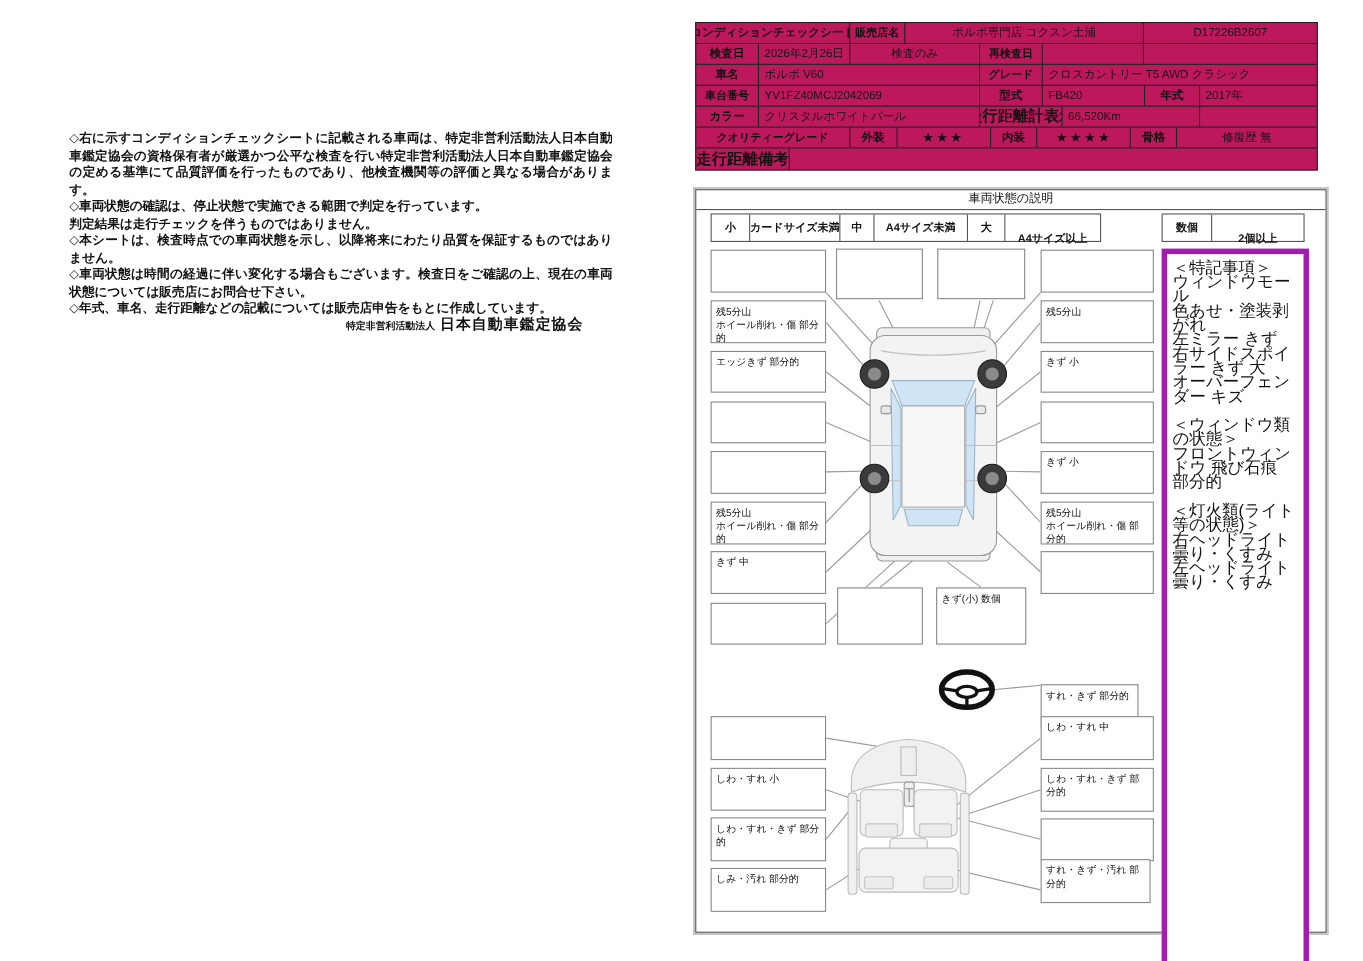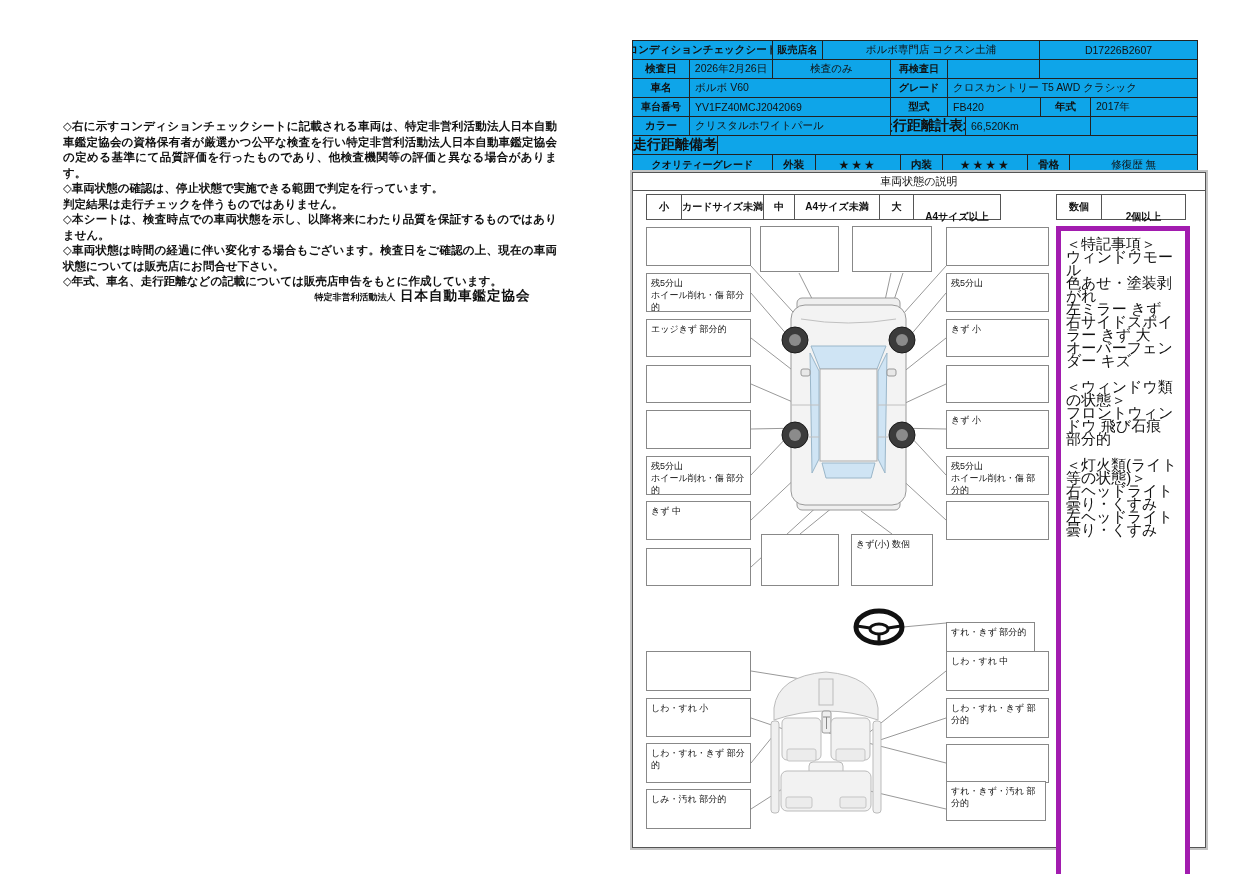--- a/index.html
+++ b/index.html
@@ -5,21 +5,21 @@
   html,body{margin:0;padding:0;background:#fff;}
   .sheet{position:relative;width:1239px;height:874px;background:#fff;overflow:hidden;
          font-family:"Liberation Sans","DejaVu Sans",sans-serif;color:#111;}
   
   .lefttext{position:absolute;left:63px;top:119px;width:494px;font-size:11.5px;font-weight:bold;
             line-height:15.5px;white-space:pre-line;text-align:justify;}
   .orgline{position:absolute;left:300px;top:286px;width:245px;text-align:center;white-space:nowrap;}
   .orgline .pre{font-size:9px;font-weight:bold;}
   .orgline .name{font-size:13.5px;font-weight:bold;letter-spacing:1px;}
   
-  .ht{position:absolute;left:632px;top:40px;width:566px;border:1px solid #222;background:#0ea5e9;box-sizing:border-box;}
+  .ht{position:absolute;left:632px;top:20px;width:566px;border:1px solid #222;background:#be185d;box-sizing:border-box;}
   .htr{display:flex;height:19px;border-bottom:1px solid #222;box-sizing:border-box;}
   .htr:last-child{border-bottom:none;}
   .hc{border-right:1px solid #222;box-sizing:border-box;display:flex;align-items:center;
       padding:0 5px;font-size:10.5px;overflow:hidden;white-space:nowrap;}
   .hc:last-child{border-right:none;}
   .hc.flex{flex:1;}
   .lab{font-weight:bold;justify-content:center;padding:0 2px;}
   .ctr{justify-content:center;padding:0 2px;}
   .s9{font-size:14px;} .s10{font-size:10px;}
   .stars{font-size:12px;letter-spacing:2px;justify-content:center;}
@@ -85,31 +85,31 @@
       <div class="hc flex">2017年</div>
     </div>
     <div class="htr">
       <div class="hc lab" style="width:57px">カラー</div>
       <div class="hc" style="width:201px">クリスタルホワイトパール</div>
       <div class="hc lab s9" style="width:75px">走行距離計表示</div>
       <div class="hc" style="width:125px">66,520Km</div>
       <div class="hc flex"></div>
     </div>
     <div class="htr">
-      <div class="hc lab s9" style="width:85px">走行距離備考</div>
-      <div class="hc flex"></div>
-    </div>
-    <div class="htr">
       <div class="hc lab s10" style="width:140px">クオリティーグレード</div>
       <div class="hc lab" style="width:43px">外装</div>
       <div class="hc stars" style="width:85px">★★★</div>
       <div class="hc lab" style="width:43px">内装</div>
       <div class="hc stars" style="width:85px">★★★★</div>
       <div class="hc lab" style="width:42px">骨格</div>
       <div class="hc ctr" style="width:127px">修復歴 無</div>
+    </div>
+    <div class="htr">
+      <div class="hc lab s9" style="width:85px">走行距離備考</div>
+      <div class="hc flex"></div>
     </div>
   </div>
 
   <div class="panel">
     <div class="ptitle">車両状態の説明</div>
 
     <div class="lgd" style="left:13px;top:21px">
       <div class="lgc" style="width:35px">小</div>
       <div class="lgc" style="width:82px">カードサイズ未満</div>
       <div class="lgc" style="width:31px">中</div>

